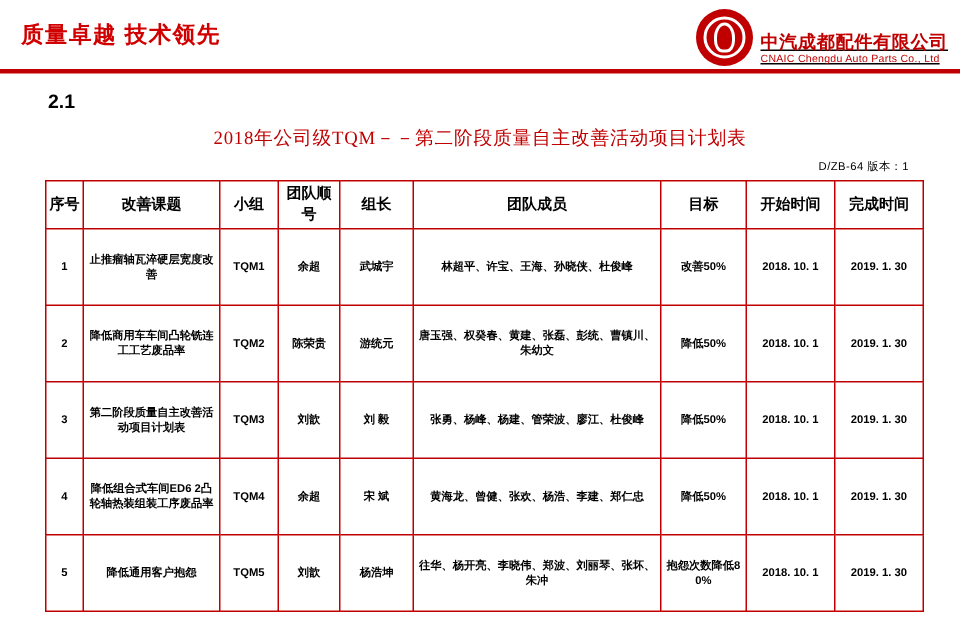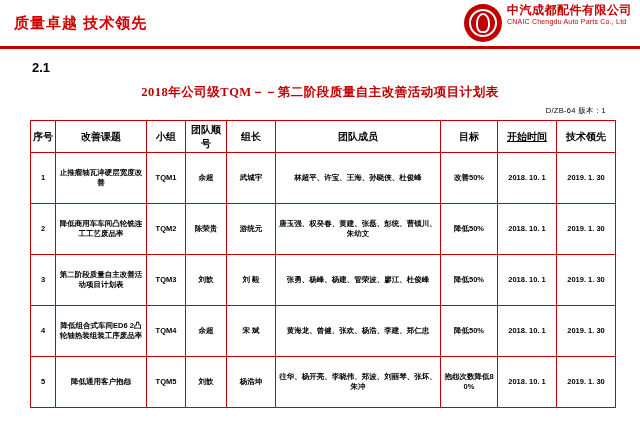--- a/index.html
+++ b/index.html
@@ -50,22 +50,23 @@
     position: absolute;
     left: 0; top: 46px;
     width: 640px;
     height: 3px;
     background: #c00000;
   }
   .logo-wrap {
     position: absolute;
     right: 8px; top: 4px;
     display: flex;
-    align-items: flex-start;
+    align-items: flex-end;
     height: 40px;
+    text-decoration: underline;
   }
   .logo-mark {
     width: 38px; height: 38px;
     border-radius: 50%;
     background: #c00000;
     position: relative;
     margin-right: 5px;
     flex: none;
   }
   .logo-mark::before {
@@ -107,21 +108,21 @@
     font-size: 13px;
     font-weight: bold;
     color: #000000;
   }
   .doc-title {
     position: absolute;
     left: 0; top: 84px;
     width: 640px;
     text-align: center;
     font-size: 12.5px;
-    font-weight: bold;
+    font-weight: normal;
     color: #c00000;
     font-family: "Liberation Serif", serif;
     letter-spacing: 0.5px;
   }
   .doc-code {
     position: absolute;
     right: 34px; top: 106px;
     font-size: 7.5px;
     color: #000000;
     letter-spacing: 0.3px;
@@ -158,21 +159,21 @@
     height: 46px;
     font-weight: bold;
   }
   .c-no     { width: 20px; }
   .c-topic  { width: 86px; }
   .c-group  { width: 34px; }
   .c-team   { width: 36px; }
   .c-leader { width: 44px; }
   .c-members{ width: 160px; }
   .c-goal   { width: 52px; }
-  .c-start  { width: 54px; text-decoration: underline; }
+  .c-start  { width: 54px; }
   .c-end    { width: 54px; }
   td.topic  { text-align: center; }
   td.members{ text-align: left; padding-left: 4px; }
 </style>
 </head>
 <body>
 
 <div class="slide">
 
   <div class="header">
@@ -196,21 +197,21 @@
       <thead>
         <tr>
           <th class="c-no">序号</th>
           <th class="c-topic">改善课题</th>
           <th class="c-group">小组</th>
           <th class="c-team">团队顺号</th>
           <th class="c-leader">组长</th>
           <th class="c-members">团队成员</th>
           <th class="c-goal">目标</th>
           <th class="c-start">开始时间</th>
-          <th class="c-end">技术领先</th>
+          <th class="c-end">完成时间</th>
         </tr>
       </thead>
       <tbody>
         <tr>
           <td>1</td>
           <td class="topic">止推瘤轴瓦淬硬层宽度改善</td>
           <td>TQM1</td>
           <td>余超</td>
           <td>武城宇</td>
           <td class="members">林超平、许宝、王海、孙晓侠、杜俊峰</td>

